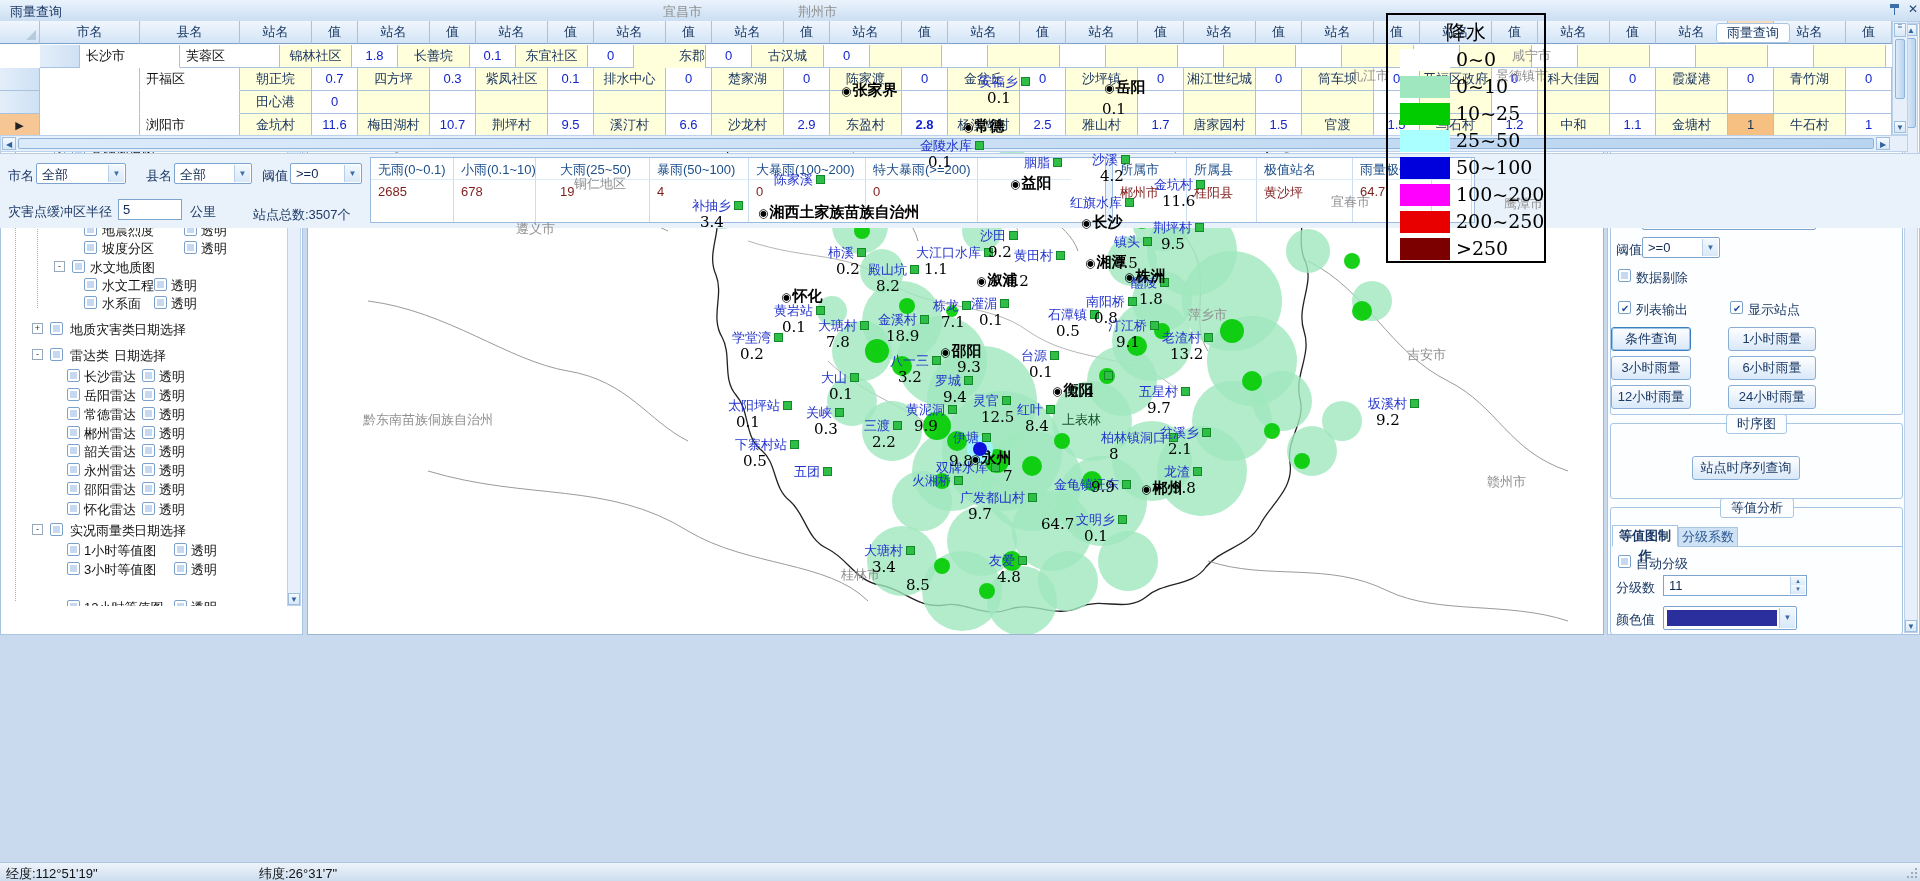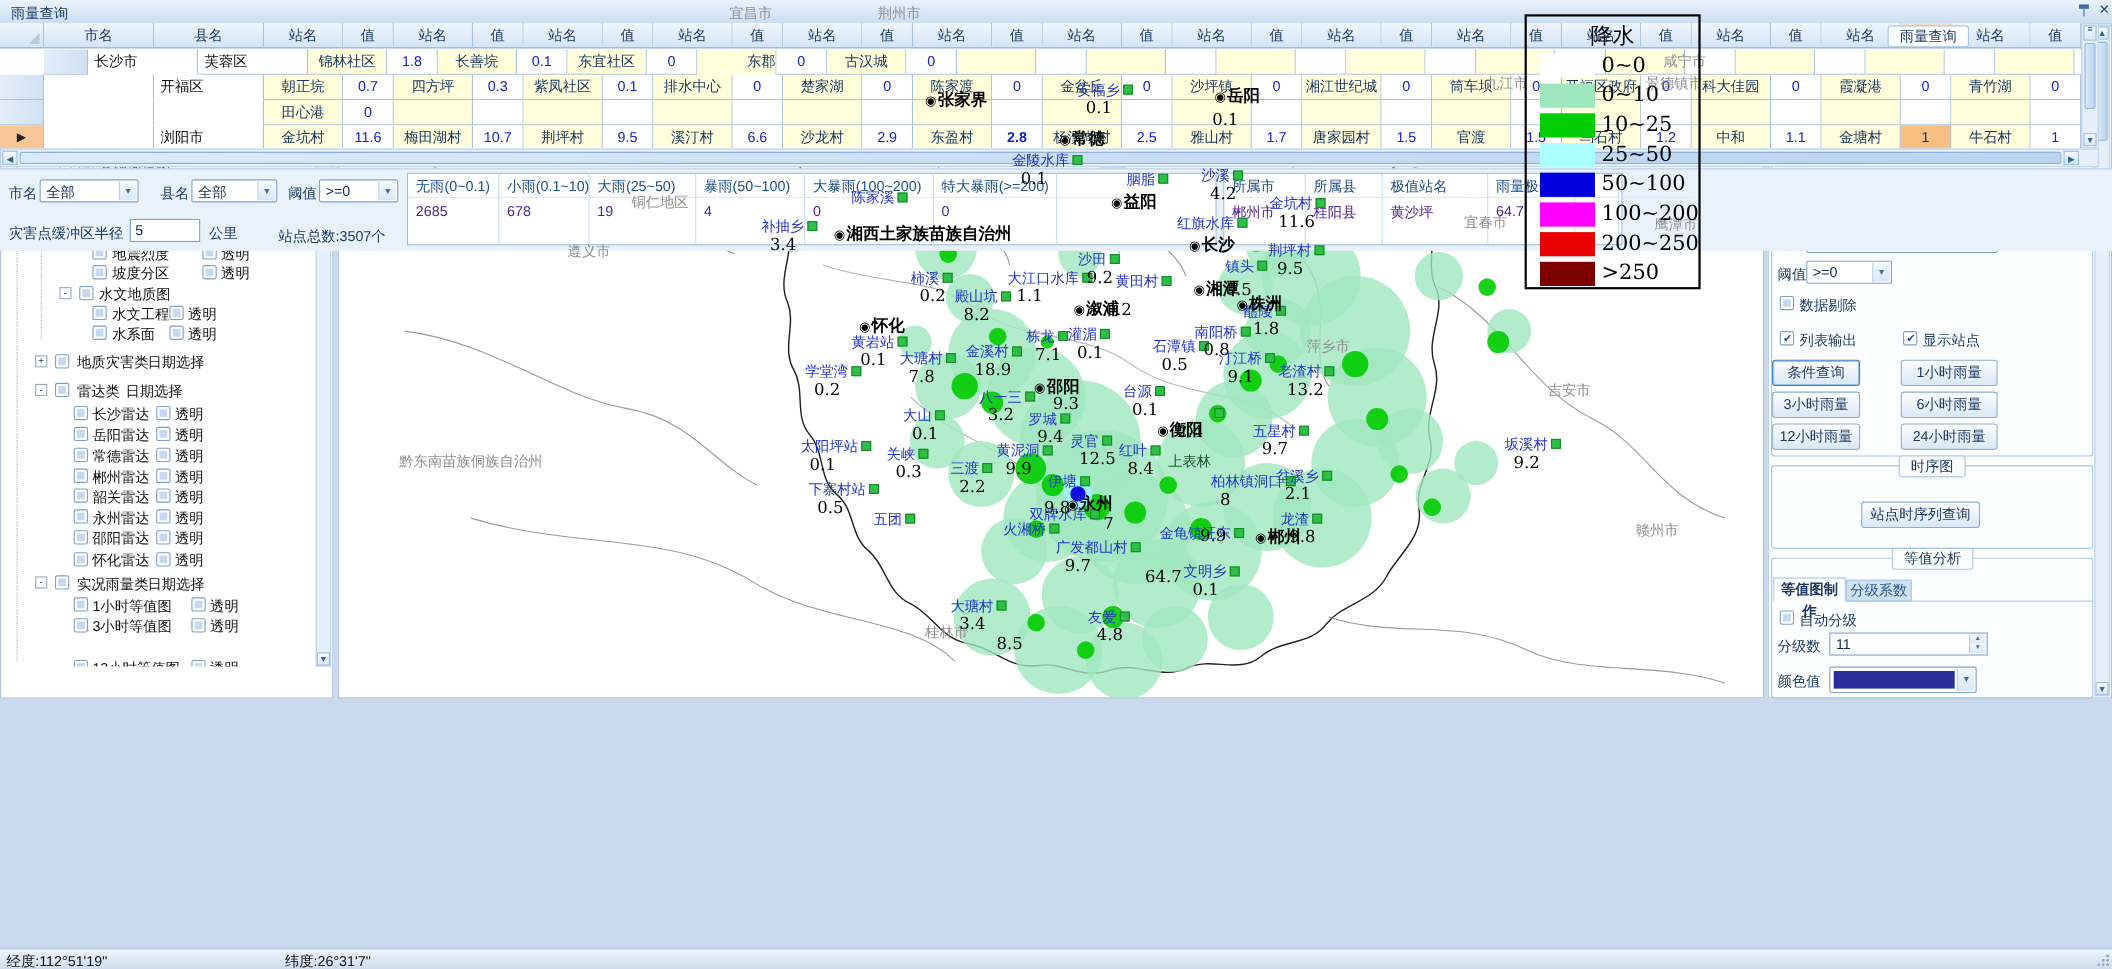--- a/index.html
+++ b/index.html
@@ -78,21 +78,21 @@
   .gsel{background:linear-gradient(90deg,#e3eefa,#cfe1f4);}
   .gsel.cur{background:#f6c795;}
   .gsel .arr{display:block;text-align:center;line-height:22px;font-size:11px;color:#222;}
   .corner-tri{position:absolute;right:3px;bottom:3px;width:0;height:0;border-left:10px solid transparent;border-bottom:10px solid #b7cbdf;}
   .qarea{position:absolute;left:0;top:153px;right:0;height:74px;background:#e9f1fa;border-top:1px solid #b9cfe8;}
   .qlabel{position:absolute;font-size:13px;color:#1c3a66;white-space:nowrap;}
   .qinput{position:absolute;height:21px;border:1px solid #7da4cf;background:#fff;font-size:13px;color:#102a52;padding:2px 4px;box-sizing:border-box;}
   .stats{position:absolute;top:3px;height:64px;background:#fff;border:1px solid #9bbcdf;display:flex;}
   .scell{flex:none;border-right:1px solid #c9dcf0;box-sizing:border-box;position:relative;}
   .scell .h{position:absolute;left:7px;top:3px;font-size:13px;color:#1c4e8a;white-space:nowrap;}
-  .scell .v{position:absolute;left:7px;top:26px;font-size:13px;color:#4c1d95;white-space:nowrap;}
+  .scell .v{position:absolute;left:7px;top:26px;font-size:13px;color:#7f1d1d;white-space:nowrap;}
   .scell .h::after{content:"";position:absolute;left:-7px;right:-100px;top:18px;height:1px;background:#dcebf9;}
   
   .status{position:absolute;left:0;top:862px;width:1920px;height:19px;background:linear-gradient(#eef4fb,#cdddee);border-top:1px solid #aec6e2;box-sizing:border-box;font-size:13px;color:#111;}
   .grip{position:absolute;right:2px;bottom:2px;width:12px;height:12px;background:
     radial-gradient(circle at 2px 10px,#9aa8b8 1px,transparent 1.5px),
     radial-gradient(circle at 6px 10px,#9aa8b8 1px,transparent 1.5px),
     radial-gradient(circle at 10px 10px,#9aa8b8 1px,transparent 1.5px),
     radial-gradient(circle at 6px 6px,#9aa8b8 1px,transparent 1.5px),
     radial-gradient(circle at 10px 6px,#9aa8b8 1px,transparent 1.5px),
     radial-gradient(circle at 10px 2px,#9aa8b8 1px,transparent 1.5px);}
@@ -919,21 +919,21 @@
 
       <div class="stats" id="stats1" style="left: 370px; width: 734px;">
           <div class="scell" style="width: 83px;">
             <div class="h">无雨(0~0.1)</div>
             <div class="v">2685</div>
           </div>
           <div class="scell" style="width: 82px;">
             <div class="h">小雨(0.1~10)</div>
             <div class="v">678</div>
           </div>
-          <div class="scell" style="width: 97px;">
+          <div class="scell" style="width: 97px; margin-left: 17px;">
             <div class="h">大雨(25~50)</div>
             <div class="v">19</div>
           </div>
           <div class="scell" style="width: 99px;">
             <div class="h">暴雨(50~100)</div>
             <div class="v">4</div>
           </div>
           <div class="scell" style="width: 117px;">
             <div class="h">大暴雨(100~200)</div>
             <div class="v">0</div>

